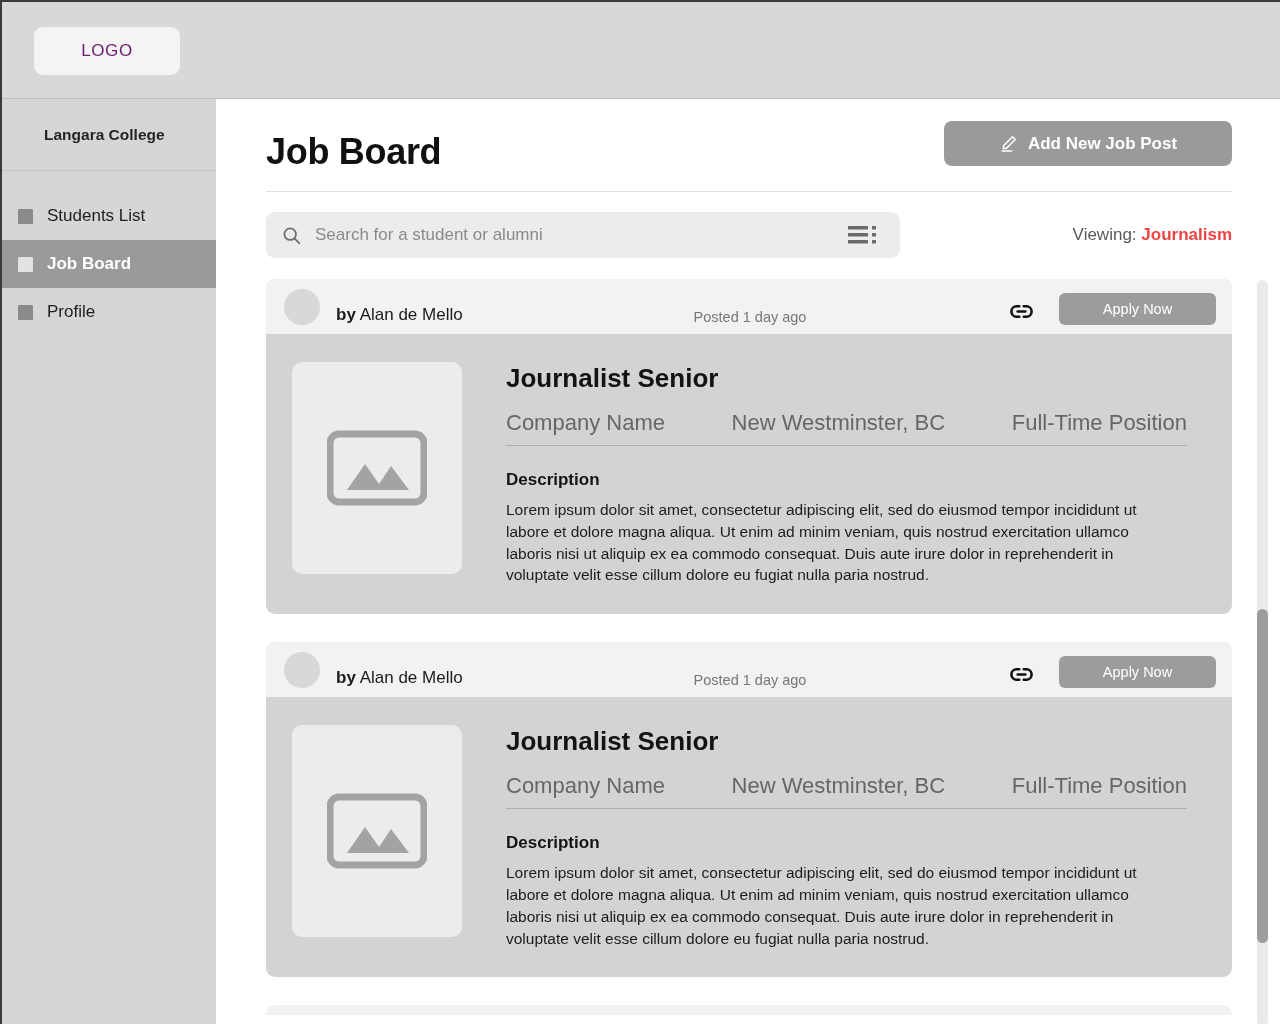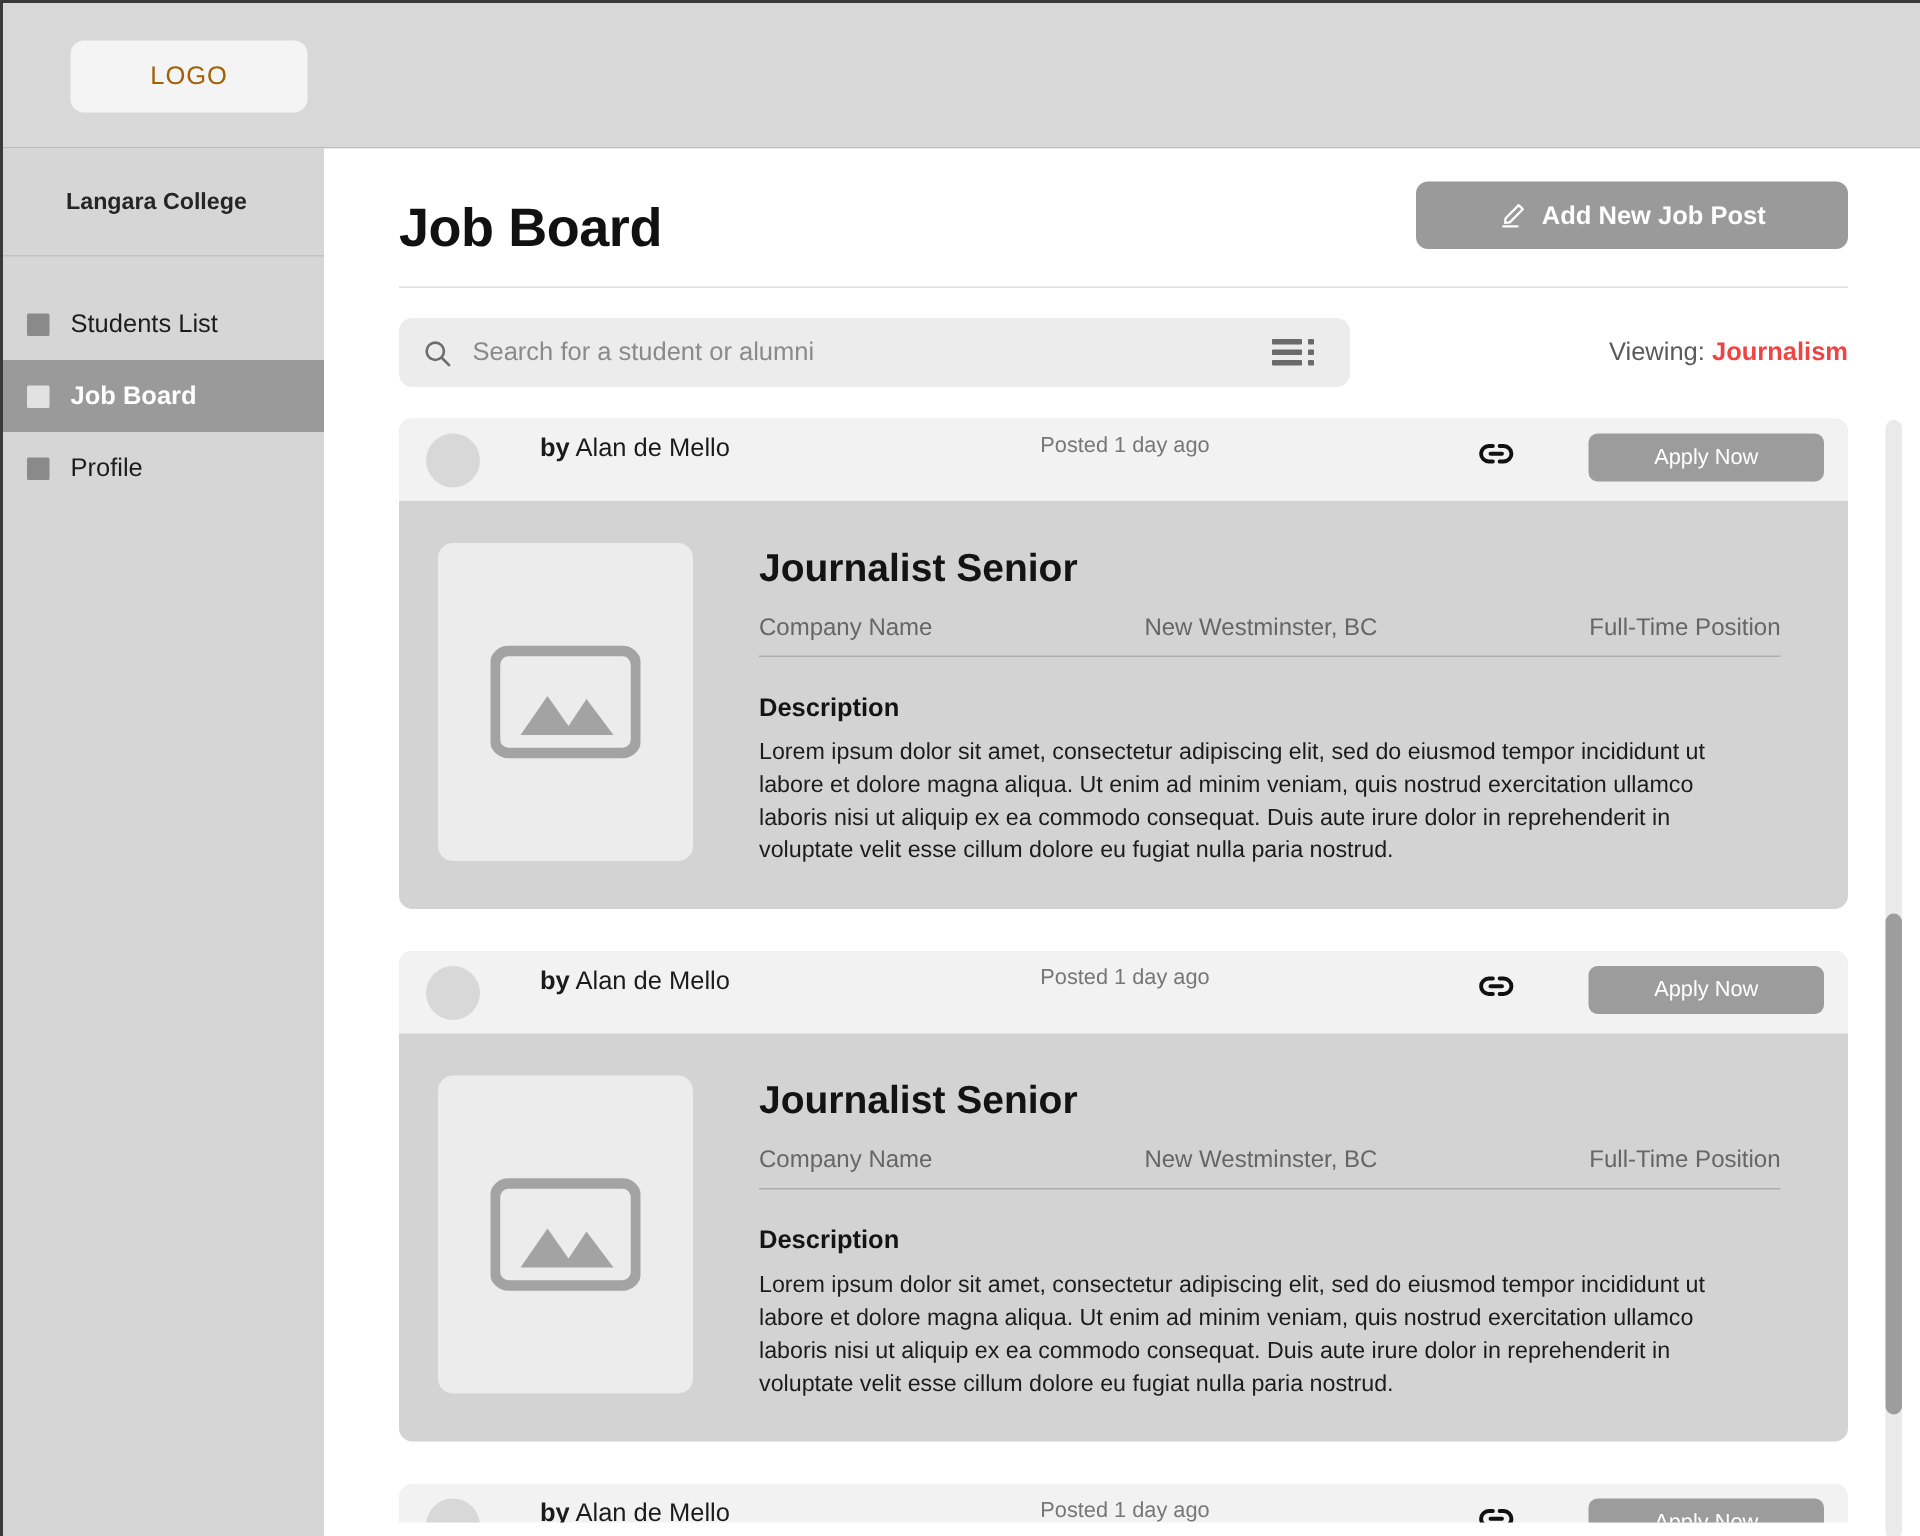--- a/index.html
+++ b/index.html
@@ -19,26 +19,26 @@
   }
 
   
   .topbar {
     position: absolute; left: 0; top: 0;
     width: 1280px; height: 97px;
     background: #d8d8d8;
     border-bottom: 1px solid #bdbdbd;
   }
   .logo-box {
-    position: absolute; left: 45px; top: 25px;
-    width: 158px; height: 48px;
+    position: absolute; left: 32px; top: 25px;
+    width: 146px; height: 48px;
     background: #f4f4f4;
     border-radius: 9px;
     display: flex; align-items: center; justify-content: center;
-    font-size: 17px; letter-spacing: 0.6px; color: #a16207;
+    font-size: 17px; letter-spacing: 0.6px; color: #701a75;
   }
 
   
   .sidebar {
     position: absolute; left: 0; top: 97px;
     width: 214px; height: 927px;
     background: #d6d6d6;
   }
   .sidebar-brand {
     height: 72px;
@@ -138,21 +138,21 @@
   }
   .byline {
     margin-left: 16px; font-size: 17px; color: #1b1b1b;
   }
   .byline .by-prefix { font-weight: bold; }
   .posted {
     position: absolute; left: 50%; transform: translateX(-50%);
     font-size: 14.5px; color: #777777;
   }
   .card-head-inner {
-    position: relative; width: 100%; display: flex; align-items: flex-start; gap: 24px;
+    position: relative; width: 100%; display: flex; align-items: flex-end;
   }
   .link-icon { margin-left: auto; display: flex; cursor: pointer; }
   .apply-btn {
     margin-left: 24px;
     width: 157px; height: 32px;
     background: #9c9c9c; border: none; border-radius: 6px;
     color: #ffffff; font-size: 14.5px; font-weight: normal;
     font-family: "Liberation Sans", sans-serif;
     cursor: pointer;
   }
@@ -164,21 +164,21 @@
     background: #ececec; border-radius: 10px;
     display: flex; align-items: center; justify-content: center;
   }
   .job-info { flex: 1 1 auto; padding-left: 44px; }
   .job-title {
     font-size: 26px; font-weight: bold; color: #131313;
     line-height: 32px; margin-bottom: 16px;
   }
   .meta-row {
     display: flex; align-items: flex-start;
-    font-size: 16px; color: #666666;
+    font-size: 22px; color: #666666;
     border-bottom: 1px solid #aeaeae;
     padding-bottom: 9px; margin-bottom: 24px;
   }
   .meta-company { flex: 0 0 auto; }
   .meta-location { margin-left: auto; margin-right: auto; }
   .meta-type { flex: 0 0 auto; }
   .desc-label {
     font-size: 17px; font-weight: bold; color: #141414; margin-bottom: 9px;
   }
   .desc-text {

